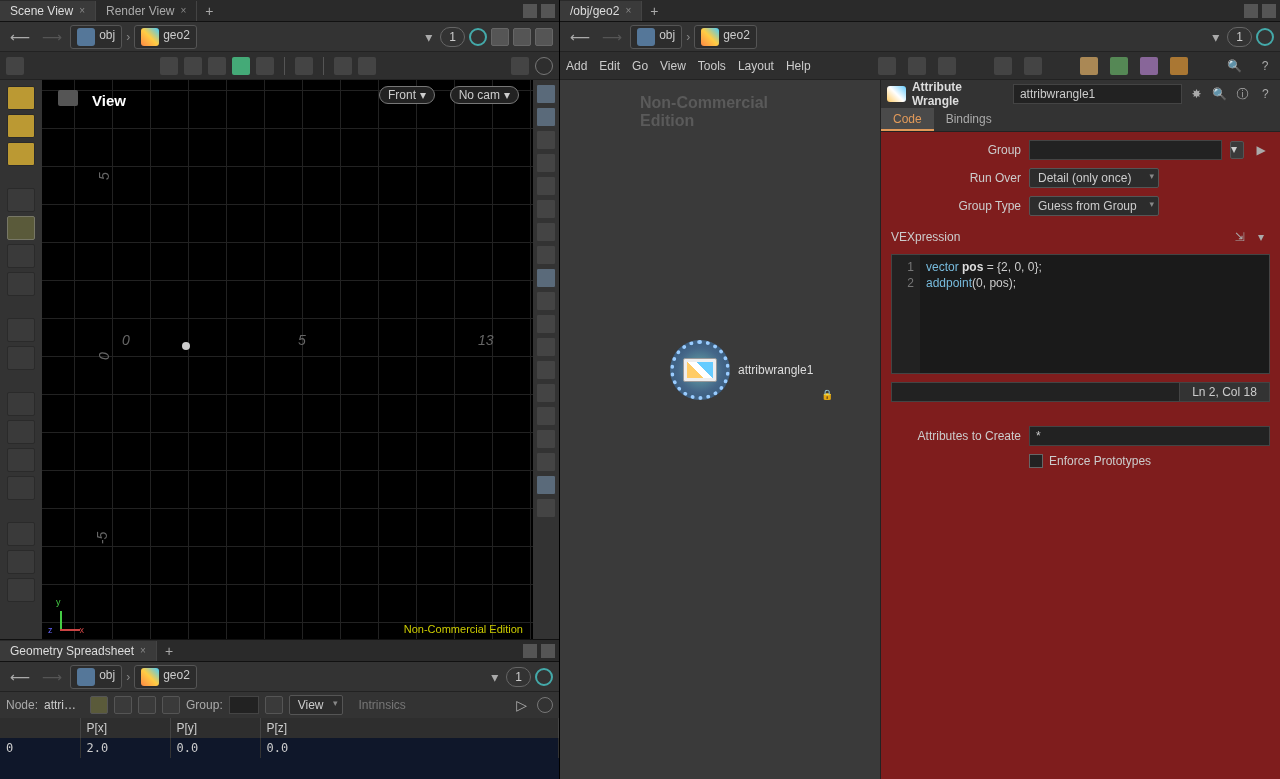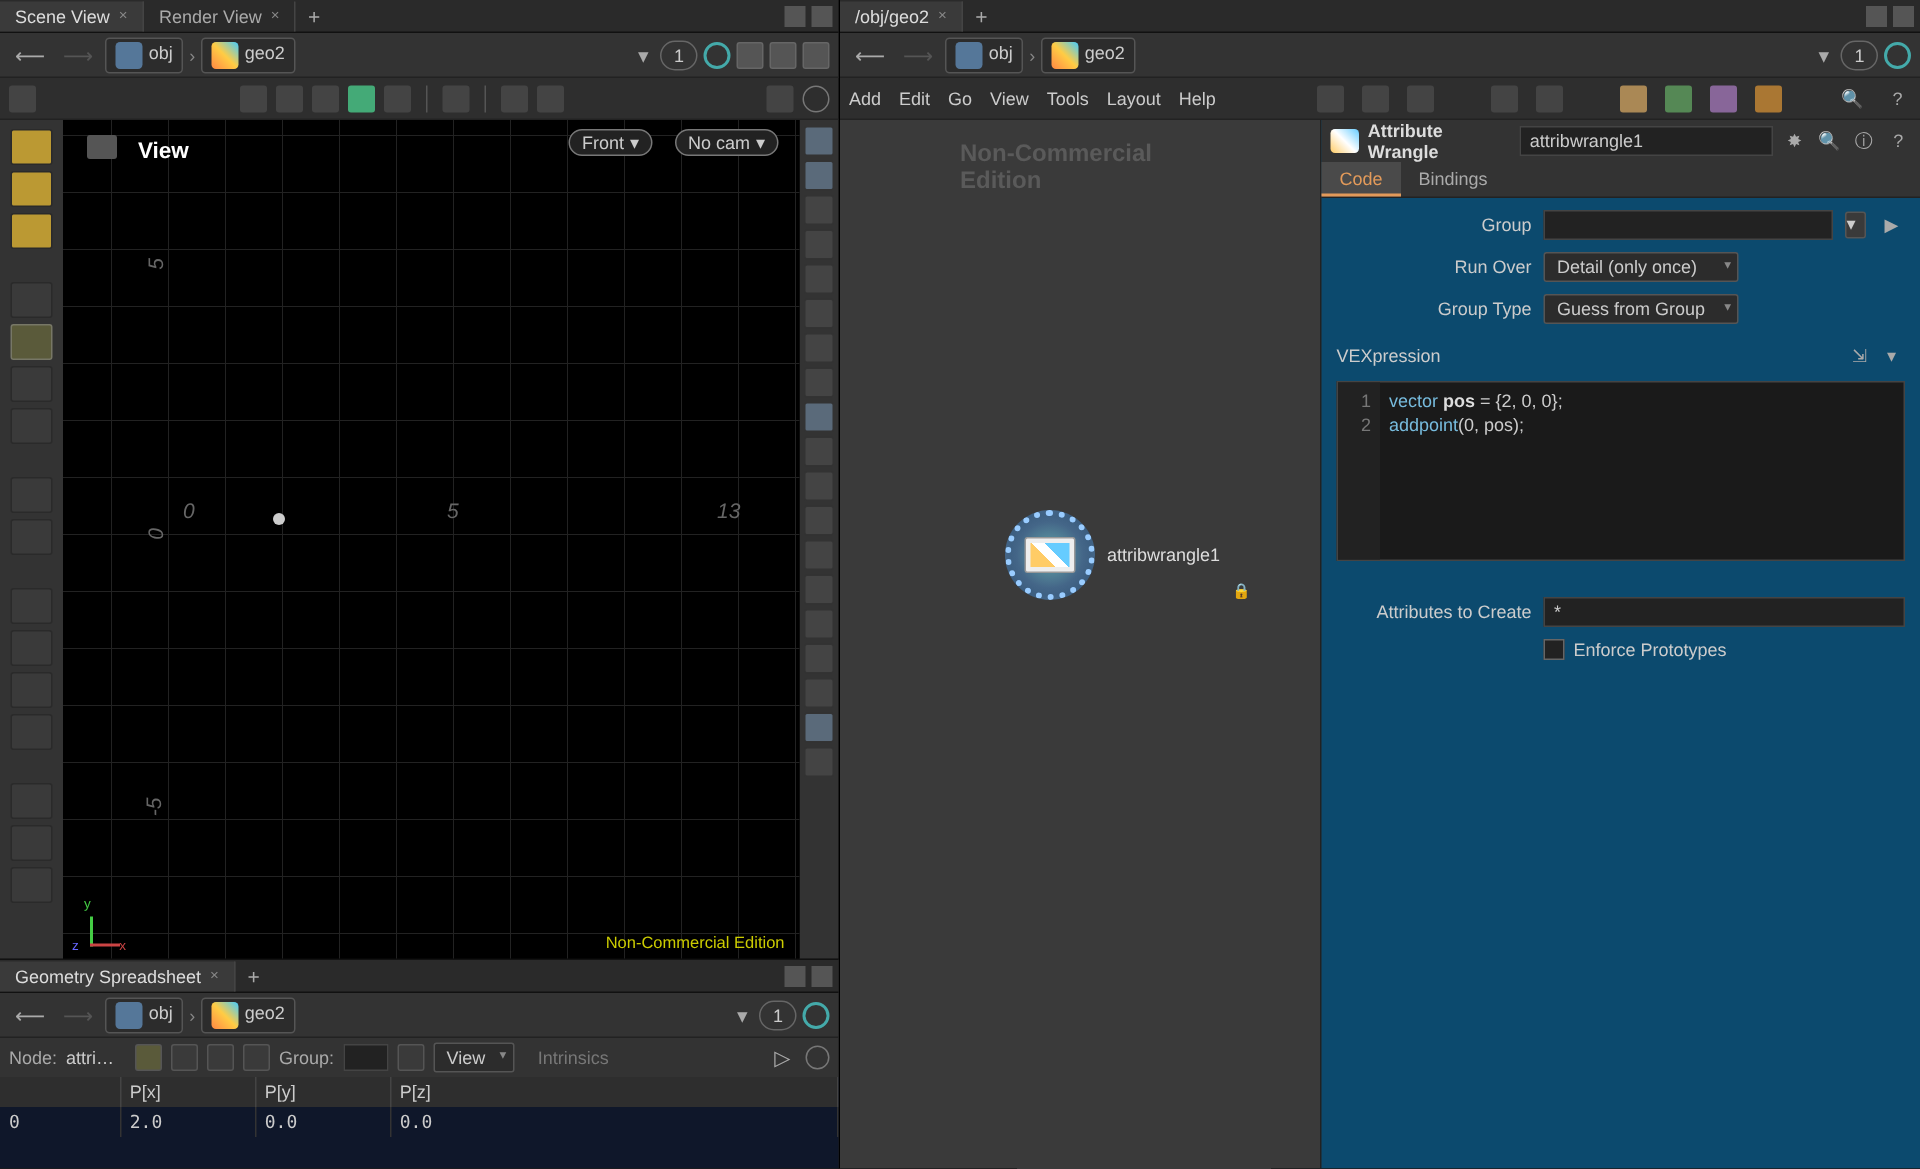--- a/index.html
+++ b/index.html
@@ -89,21 +89,21 @@
 
 .net-body { flex:1; display:flex; }
 .network-view { flex:1; background:#3a3a3a; position:relative; overflow:hidden;}
 .net-watermark { position:absolute; top:30px; left:50%; transform:translateX(-50%); color:#555; font-size:30px; font-weight:bold; pointer-events:none;}
 .net-node { position:absolute; top:260px; left:110px; display:flex; align-items:center; gap:8px; cursor:pointer;}
 .node-ring { width:60px; height:60px; border-radius:50%; background:radial-gradient(circle,#6aa 0%,#468 60%,#357 100%); border:4px dotted #9cf; display:flex; align-items:center; justify-content:center;}
 .node-inner{ width:34px; height:24px; background:#eee; border:1px solid #999; border-radius:2px; position:relative;}
 .node-inner::before{ content:""; position:absolute; inset:3px; background:linear-gradient(45deg,#fc6 0%,#fc6 40%,#fff 40%,#fff 60%,#6cf 60%);}
 .node-label{ color:#ddd;}
 
-.parms-pane { width:400px; background:#0c4a6e; display:flex; flex-direction:column; border-left:1px solid #222;}
+.parms-pane { width:400px; background:#7f1d1d; display:flex; flex-direction:column; border-left:1px solid #222;}
 .parm-header{ background:#333; display:flex; align-items:center; height:28px; padding:0 6px; gap:6px;}
 .parm-title{ font-weight:bold; color:#ddd;}
 .parm-name-field{ flex:1; background:#222; border:1px solid #444; color:#ccc; height:20px; padding:0 6px;}
 .hdr-icon{ width:18px; height:18px; cursor:pointer; color:#aaa; display:inline-flex; align-items:center; justify-content:center;}
 
 .parm-tabs{ background:#333; display:flex; height:24px; border-bottom:1px solid #222;}
 .parm-tab{ padding:4px 12px; color:#aaa; cursor:pointer;}
 .parm-tab.active{ background:#4a4a4a; color:#e29a5a; border-bottom:2px solid #e29a5a;}
 
 .parm-body{ flex:1; padding:8px 10px; display:flex; flex-direction:column; gap:8px; overflow:auto;}
@@ -440,20 +440,24 @@
             </span>
           </div>
           <div class="vex-editor">
             <div class="vex-gutter">
                 <div>1</div>
                 <div>2</div>
               </div>
             <div class="vex-code"><span class="kw-type">vector</span> <span class="kw-var">pos</span> = {2, 0, 0};
 <span class="kw-func">addpoint</span>(0, pos);</div>
           </div>
+          <div class="status-line">
+            <div class="sl-left"></div>
+            <div class="sl-right">Ln 2, Col 18</div>
+          </div>
 
           <div class="parm-row" style="margin-top:16px">
             <span class="plabel">Attributes to Create</span>
             <input class="pinput" value="*" style="">
           </div>
           <div class="checkbox-row">
             <span class="cb"></span>
             <span>Enforce Prototypes</span>
           </div>
         </div>

